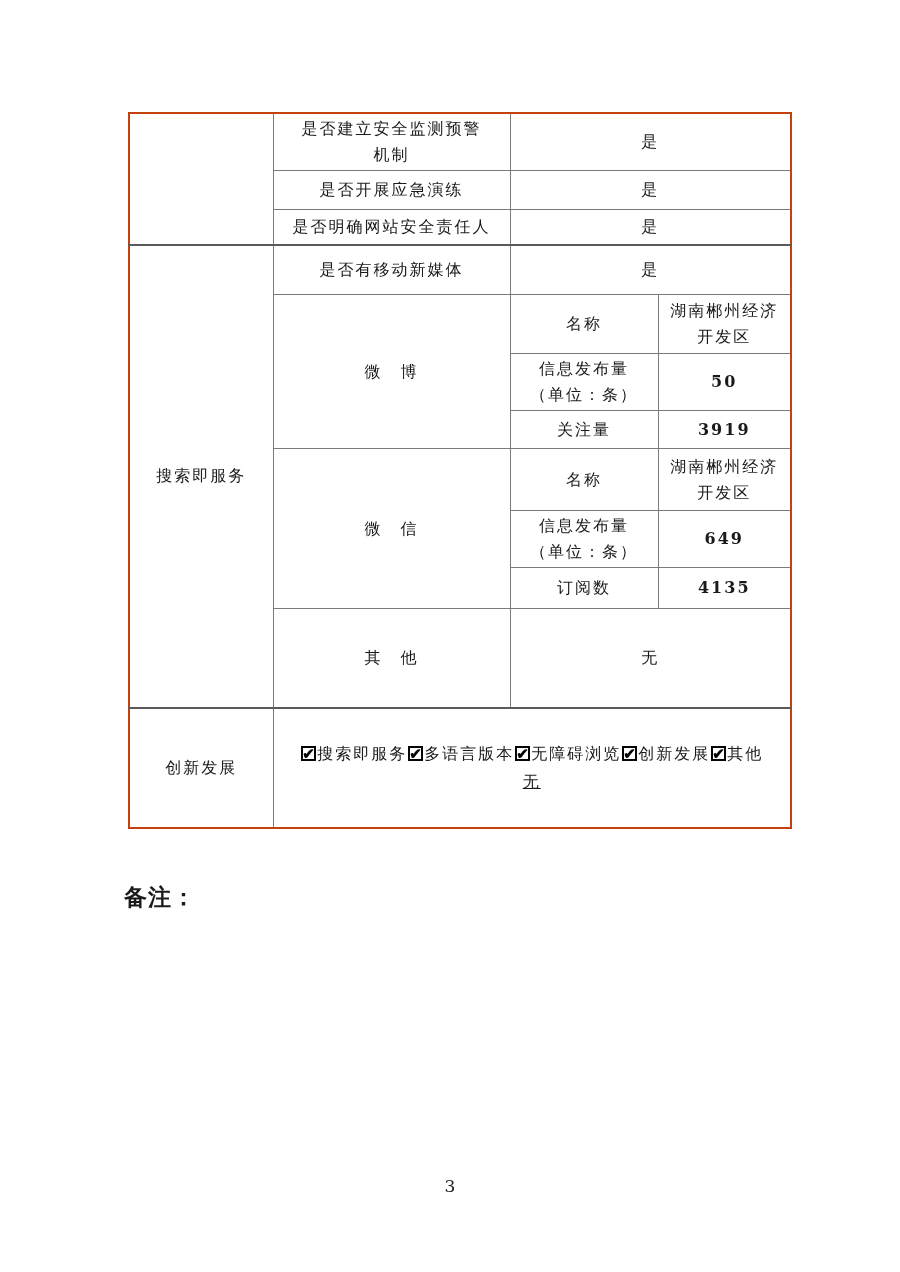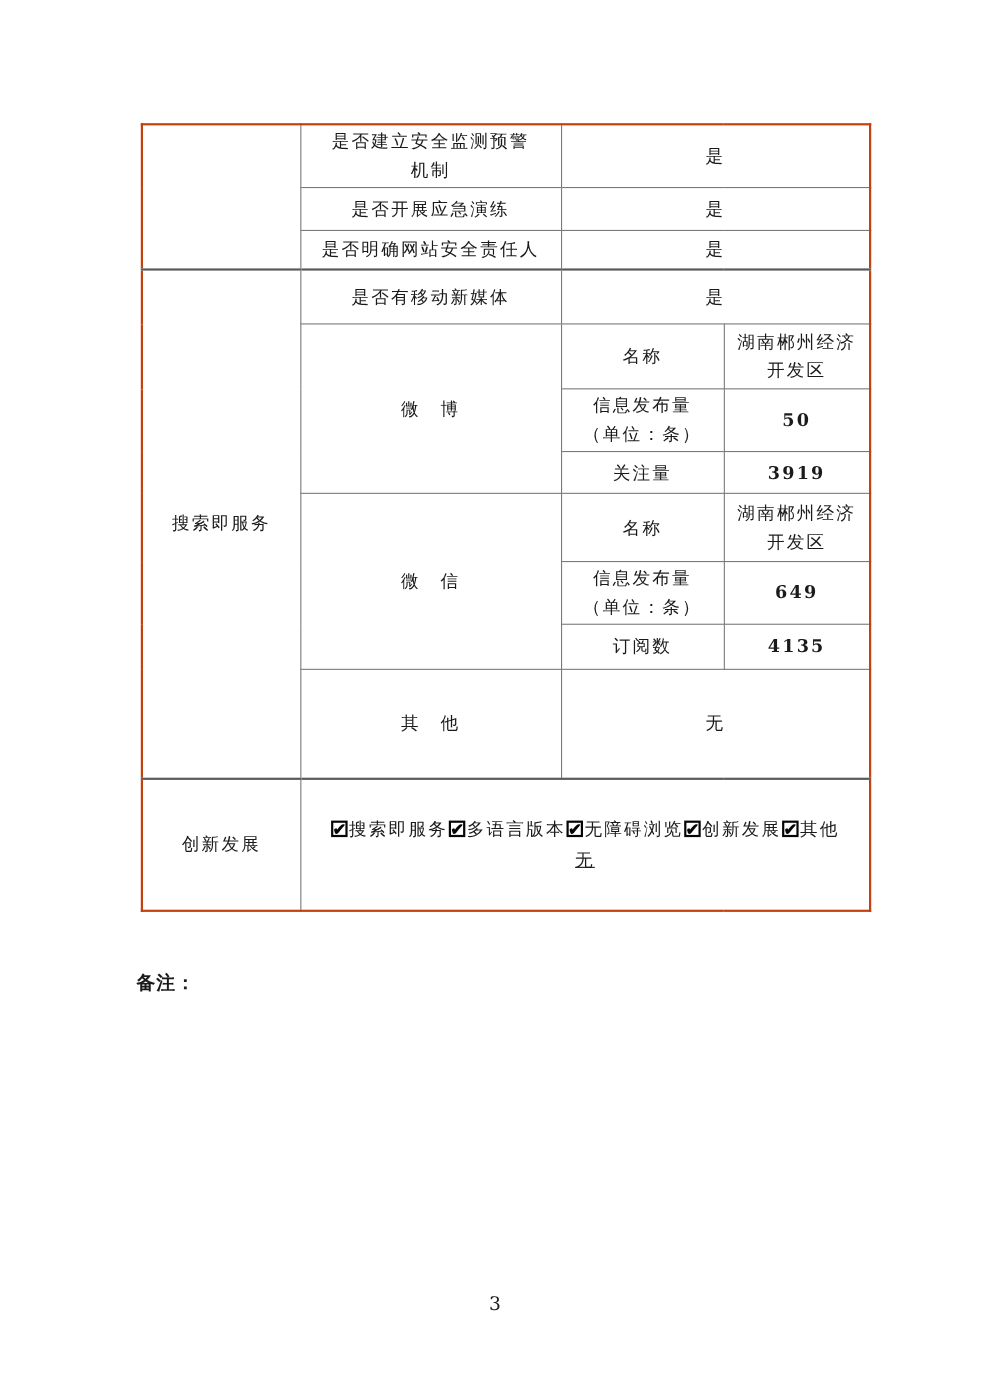--- a/index.html
+++ b/index.html
@@ -56,21 +56,21 @@
     letter-spacing:0;
   }
   .innov-other{
     text-decoration:underline;
     margin-top:2px;
   }
   
   .notes{
     position:absolute;
     left:124px;top:882px;
-    font-size:17px;
+    font-size:23px;
     font-weight:bold;
     letter-spacing:1px;
   }
   .pageno{
     position:absolute;
     top:1176px;left:0;
     width:100%;
     text-align:center;
     font-size:17px;
   }

